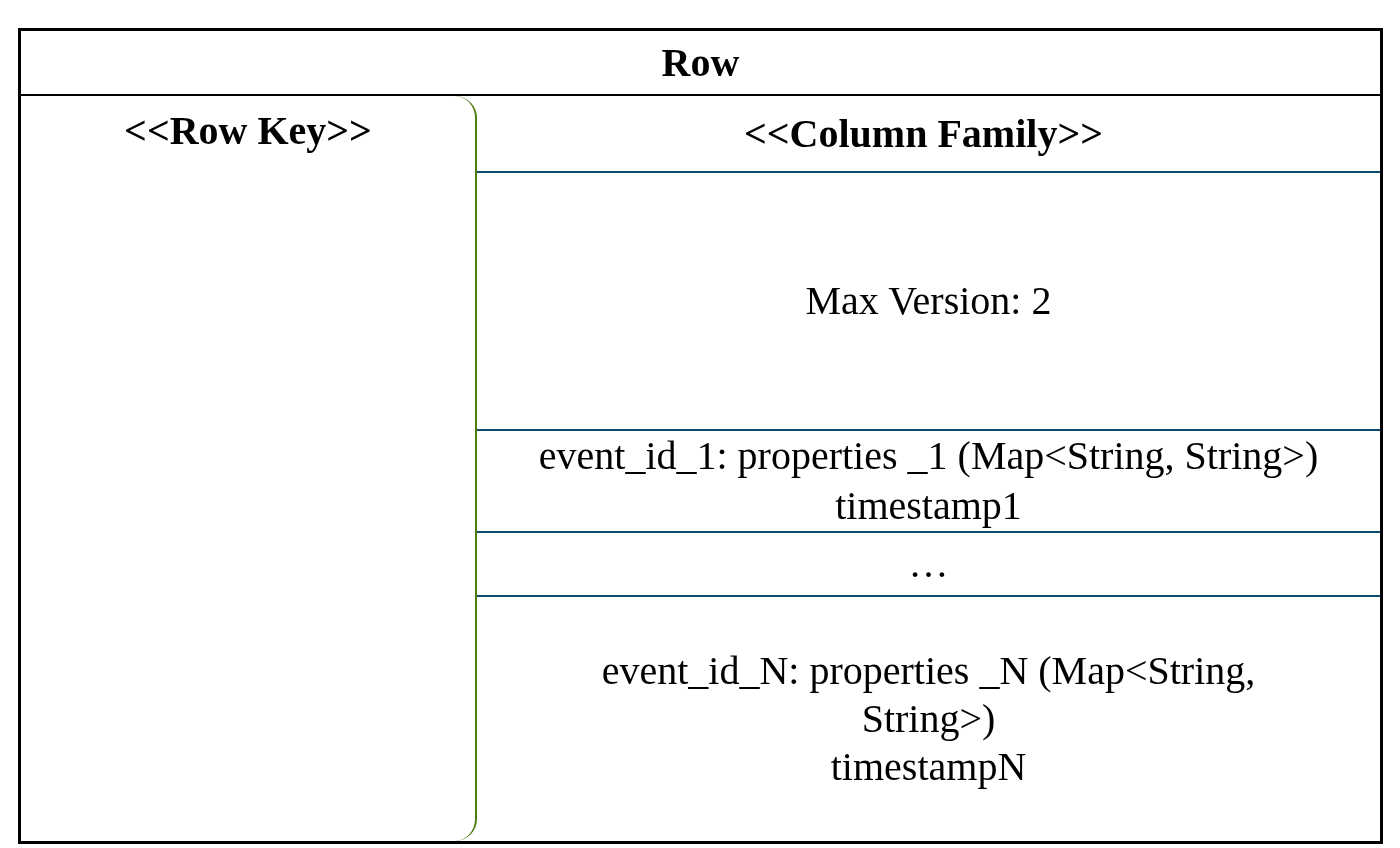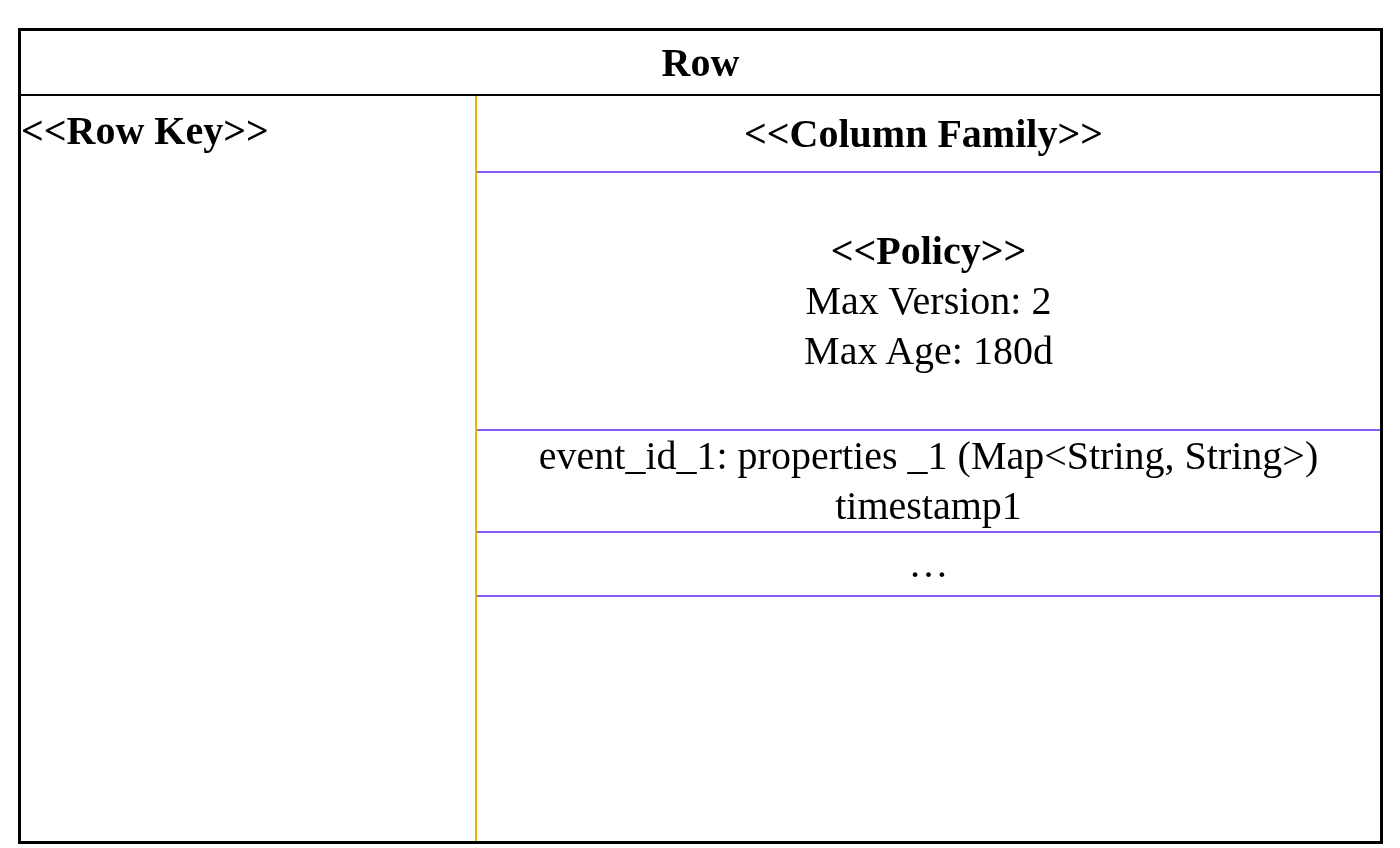--- a/index.html
+++ b/index.html
@@ -34,32 +34,34 @@
     justify-content: center;
     font-weight: bold;
   }
   .body-row {
     flex: 1;
     display: flex;
     min-height: 0;
   }
   .rowkey-cell {
     flex: 0 0 456px;
-    border-right: 2px solid #eab308;
+    border-right: 2px solid #4d7c0f;
     box-sizing: border-box;
+    text-align: center;
     padding-top: 10px;
+    border-radius: 22px;
   }
   .right-col {
     flex: 1;
     display: flex;
     flex-direction: column;
     min-width: 0;
   }
   .cell {
-    border-bottom: 2px solid #8b5cf6;
+    border-bottom: 2px solid #0c4a6e;
     box-sizing: border-box;
     display: flex;
     flex-direction: column;
     align-items: center;
     justify-content: center;
     text-align: center;
   }
   .family-cell { flex: 0 0 77px; flex-direction: row; }
   .qualifier-cell { flex: 0 0 258px; }
   .event-cell { flex: 0 0 102px; }
@@ -82,27 +84,28 @@
     </div>
 
     <div class="right-col">
 
       <div class="cell family-cell">
         <span class="b">&lt;&lt;Column Family&gt;&gt;</span>
         <span>&nbsp;</span>
       </div>
 
       <div class="cell qualifier-cell">
-        <div class="b">&lt;&lt;Policy&gt;&gt;</div>
         <div>Max Version: 2</div>
-        <div>Max Age: 180d</div>
       </div>
 
       <div class="cell event-cell pre">event_id_1: properties _1 (Map&lt;String, String&gt;)
 timestamp1</div>
 
 
       <div class="cell dots-cell">…</div>
 
+      <div class="cell eventN-cell pre">event_id_N: properties _N (Map&lt;String,
+String&gt;)
+timestampN</div>
 
     </div>
   </div>
 </div>
 
 </body></html>

